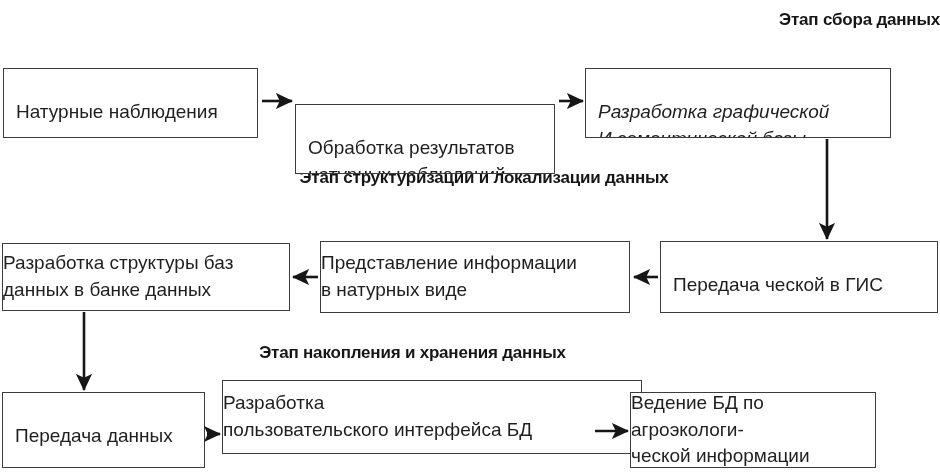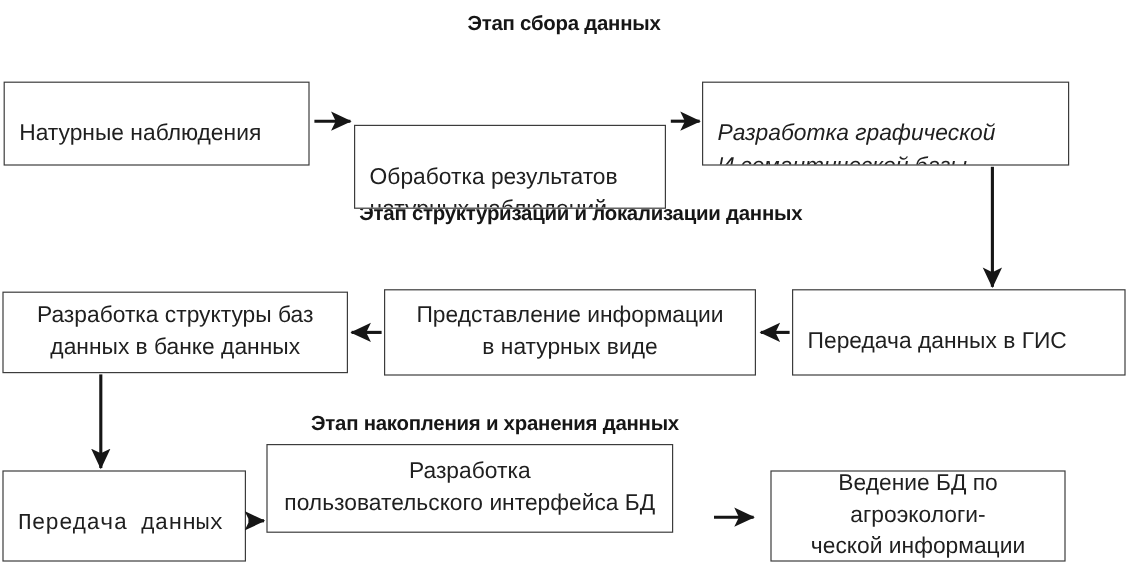--- a/index.html
+++ b/index.html
@@ -42,37 +42,37 @@
   }
   .node .label {
     display: block;
     white-space: pre-line;
   }
   
   .vtop { padding-top: 3px; }
   .vmid { display: flex; align-items: center; justify-content: center; }
   .vmid .label { width: 100%; }
   .tleft { text-align: left; padding-left: 12px; }
-  .tcenter { text-align: center; }
+  .tcenter { }
 
   svg.connectors {
     position: absolute;
     left: 0;
     top: 0;
     width: 940px;
     height: 475px;
     pointer-events: none;
   }
 </style>
 </head>
 <body>
 
 <div id="canvas">
 
-  <div class="stage-title" style="left:0; top:10px; width:940px;">Этап сбора данных</div>
+  <div class="stage-title" style="left:0; top:10px; width:940px;text-align:right;">Этап сбора данных</div>
 
   <div class="stage-title" style="left:14px; top:168px; width:940px;">Этап структуризации и локализации данных</div>
 
   <div class="stage-title" style="left:0; top:343px; width:825px;">Этап накопления и хранения данных</div>
 
   <div class="node vtop tleft" style="left:3px; top:68px; width:255px; height:70px;">
     <span class="label">Натурные наблюдения</span>
   </div>
 
   <div class="node vtop tleft" style="left:295px; top:68px; width:260px; height:70px;margin-top:36px;">
@@ -89,33 +89,33 @@
     <span class="label">Разработка структуры баз
 данных в банке данных</span>
   </div>
 
   <div class="node vmid tcenter" style="left:320px; top:241px; width:310px; height:72px;">
     <span class="label">Представление информации
 в натурных виде</span>
   </div>
 
   <div class="node vtop tleft" style="left:660px; top:241px; width:278px; height:72px;">
-    <span class="label">Передача данных в ГИС</span>
+    <span class="label">Передача ческой в ГИС</span>
   </div>
 
-  <div class="node vtop tleft" style="left:2px; top:392px; width:203px; height:76px;font-family:Liberation Mono, monospace;">
+  <div class="node vtop tleft" style="left:2px; top:392px; width:203px; height:76px;">
     <span class="label">Передача данных</span>
   </div>
 
-  <div class="node vmid tcenter" style="left:222px; top:370px; width:339px; height:74px;">
+  <div class="node vmid tcenter" style="left:222px; top:380px; width:420px; height:74px;">
     <span class="label">Разработка
 пользовательского интерфейса БД</span>
   </div>
 
-  <div class="node vmid tcenter" style="left:630px; top:392px; width:246px; height:76px;margin-left:12px;">
+  <div class="node vmid tcenter" style="left:630px; top:392px; width:246px; height:76px;">
     <span class="label">Ведение БД по агроэкологи-
 ческой информации</span>
   </div>
 
   <svg class="connectors" viewBox="0 0 940 475" xmlns="http://www.w3.org/2000/svg">
     <defs>
       <marker id="arrowR" markerWidth="7" markerHeight="7" refX="6.2" refY="3.5" orient="auto" markerUnits="strokeWidth">
         <path d="M0,0.4 L6.6,3.5 L0,6.6 L1.5,3.5 Z" fill="#161616"></path>
       </marker>
     </defs>

